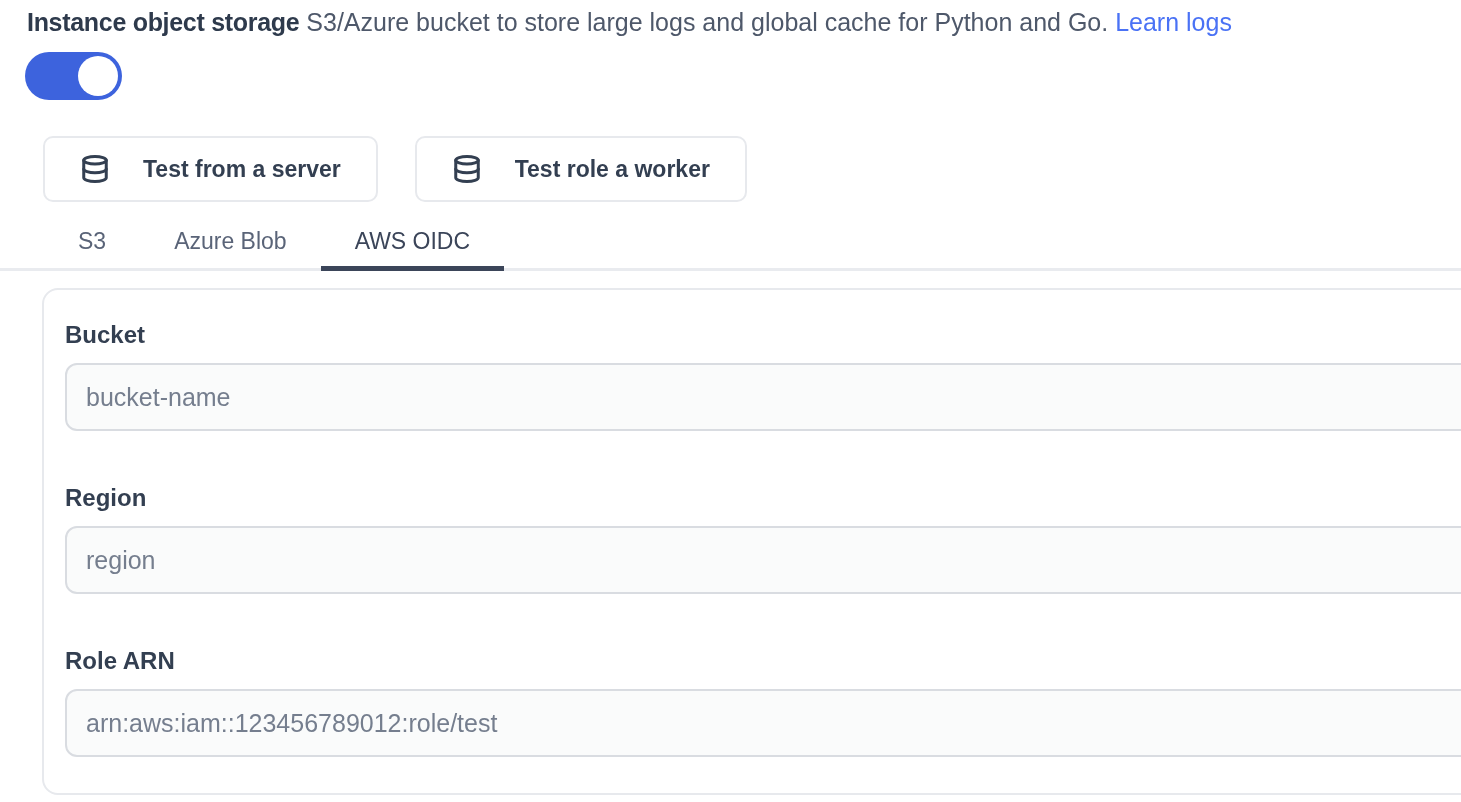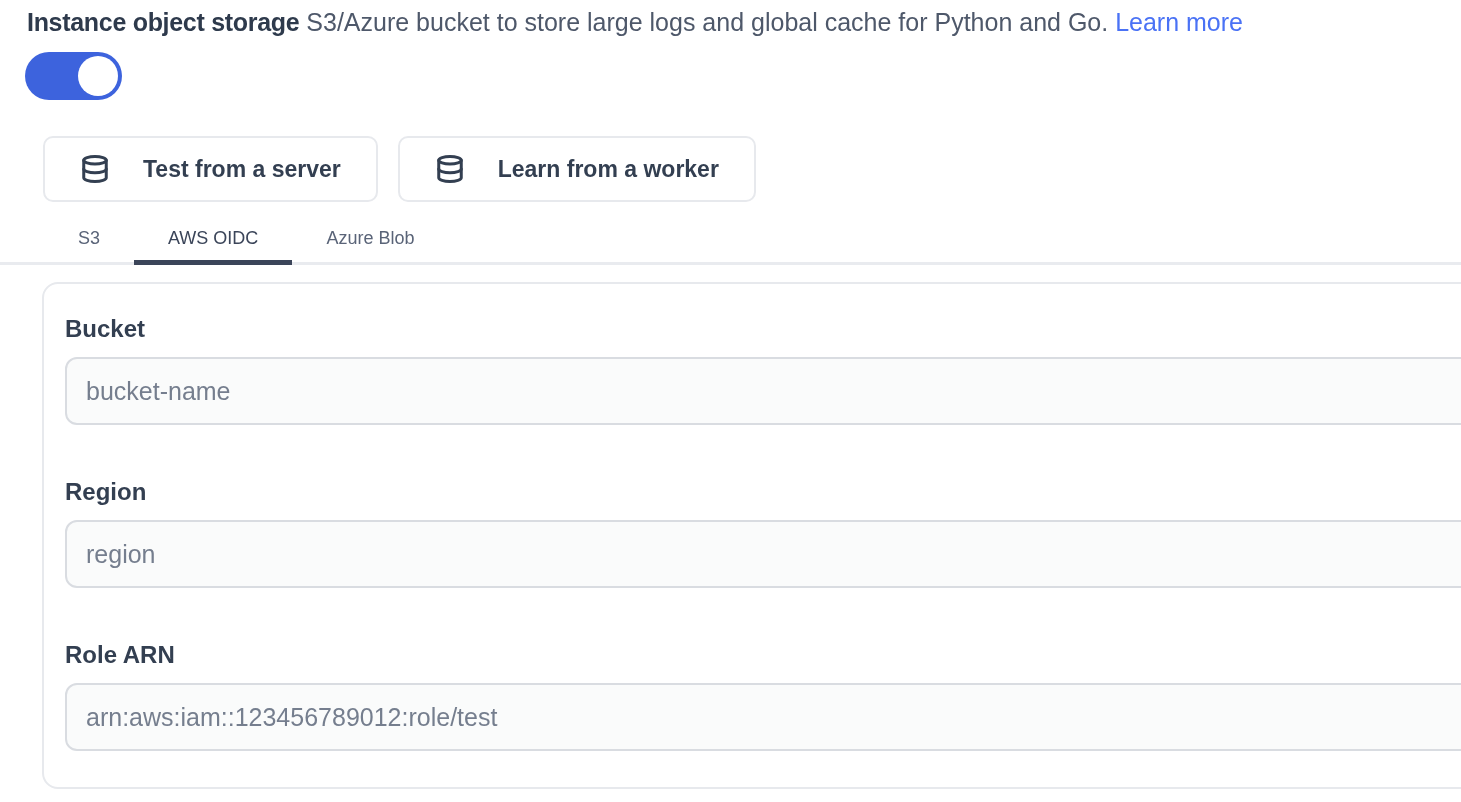--- a/index.html
+++ b/index.html
@@ -21,34 +21,34 @@
   .toggle {
     margin: 14px 0 0 25px; width: 97px; height: 48px;
     border-radius: 24px; background: #3d63dd; position: relative; cursor: pointer;
   }
   .toggle .knob {
     position: absolute; top: 4px; right: 4px; width: 40px; height: 40px;
     border-radius: 50%; background: #ffffff;
   }
 
   
-  .btn-row { display: flex; gap: 20px; margin: 36px 0 0 43px; }
+  .btn-row { display: flex; gap: 37px; margin: 36px 0 0 43px; }
   .btn {
     display: flex; align-items: center; gap: 33px;
     height: 66px; padding: 0 35px;
     background: #ffffff; border: 2px solid #e7e9ed; border-radius: 10px;
     font-family: inherit; font-size: 23px; font-weight: 700; color: #333f51;
     cursor: pointer;
   }
   .btn svg { display: block; }
 
   
   .tabs { display: flex; margin-top: 14px; padding-left: 44px; border-bottom: 3px solid #e9ebef; }
   .tab {
-    padding: 12px 34px 16px; font-size: 18px; color: #5a6478;
+    padding: 12px 34px 16px; font-size: 23px; color: #5a6478;
     margin-bottom: -3px; cursor: pointer; white-space: nowrap;
   }
   .tab.active { color: #3b4559; padding-bottom: 11px; border-bottom: 5px solid #3b4559; }
 
   
   .panel {
     margin: 17px 0 0 42px; width: 1456px; height: 507px;
     border: 2px solid #e7e9ed; border-radius: 16px;
     padding: 30px 21px 20px;
   }
@@ -64,21 +64,21 @@
     outline: none;
   }
   .field input::placeholder { color: #757e8e; opacity: 1; }
 </style>
 </head>
 <body>
 
 <div class="header">
   <span class="title">Instance object storage</span>
   <span class="desc">S3/Azure bucket to store large logs and global cache for Python and Go.</span>
-  <a class="link" href="#">Learn more</a>
+  <a class="link" href="#">Learn logs</a>
 </div>
 
 <div class="toggle" role="switch" aria-checked="true">
   <div class="knob"></div>
 </div>
 
 <div class="btn-row">
   <button class="btn">
     <span>
       <svg width="30" height="36" viewBox="0 0 24 24" fill="none" stroke="#333f51" stroke-width="2.4" stroke-linecap="round" stroke-linejoin="round">
@@ -90,28 +90,28 @@
     <span>Test from a server</span>
   </button>
   <button class="btn">
     <span>
       <svg width="30" height="36" viewBox="0 0 24 24" fill="none" stroke="#333f51" stroke-width="2.4" stroke-linecap="round" stroke-linejoin="round">
         <ellipse cx="12" cy="5" rx="9" ry="3"></ellipse>
         <path d="M3 5v14a9 3 0 0 0 18 0V5"></path>
         <path d="M3 12a9 3 0 0 0 18 0"></path>
       </svg>
     </span>
-    <span>Learn from a worker</span>
+    <span>Test role a worker</span>
   </button>
 </div>
 
 <div class="tabs">
   <div class="tab">S3</div>
+  <div class="tab">Azure Blob</div>
   <div class="tab active">AWS OIDC</div>
-  <div class="tab">Azure Blob</div>
 </div>
 
 <div class="panel">
   <div class="field">
     <label>Bucket</label>
     <input type="text" placeholder="bucket-name" style="">
   </div>
   <div class="field">
     <label>Region</label>
     <input type="text" placeholder="region" style="">

